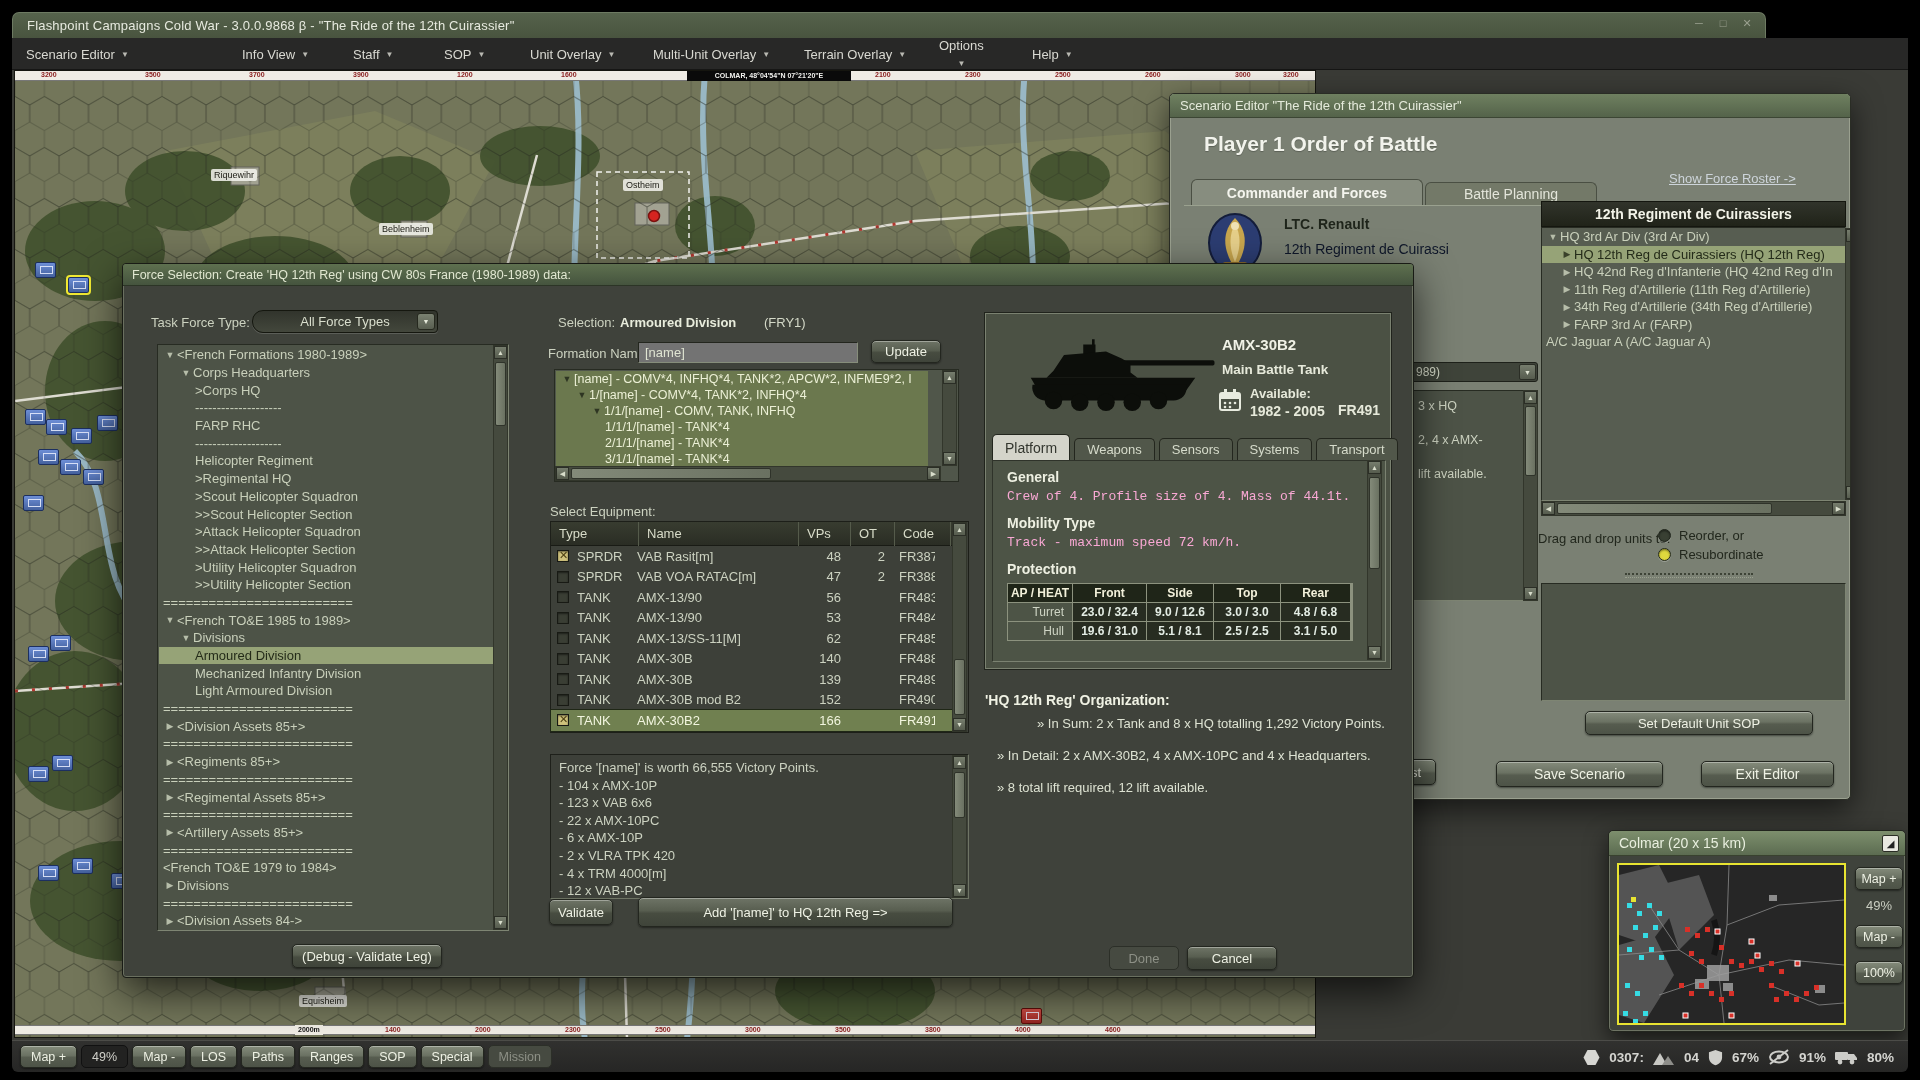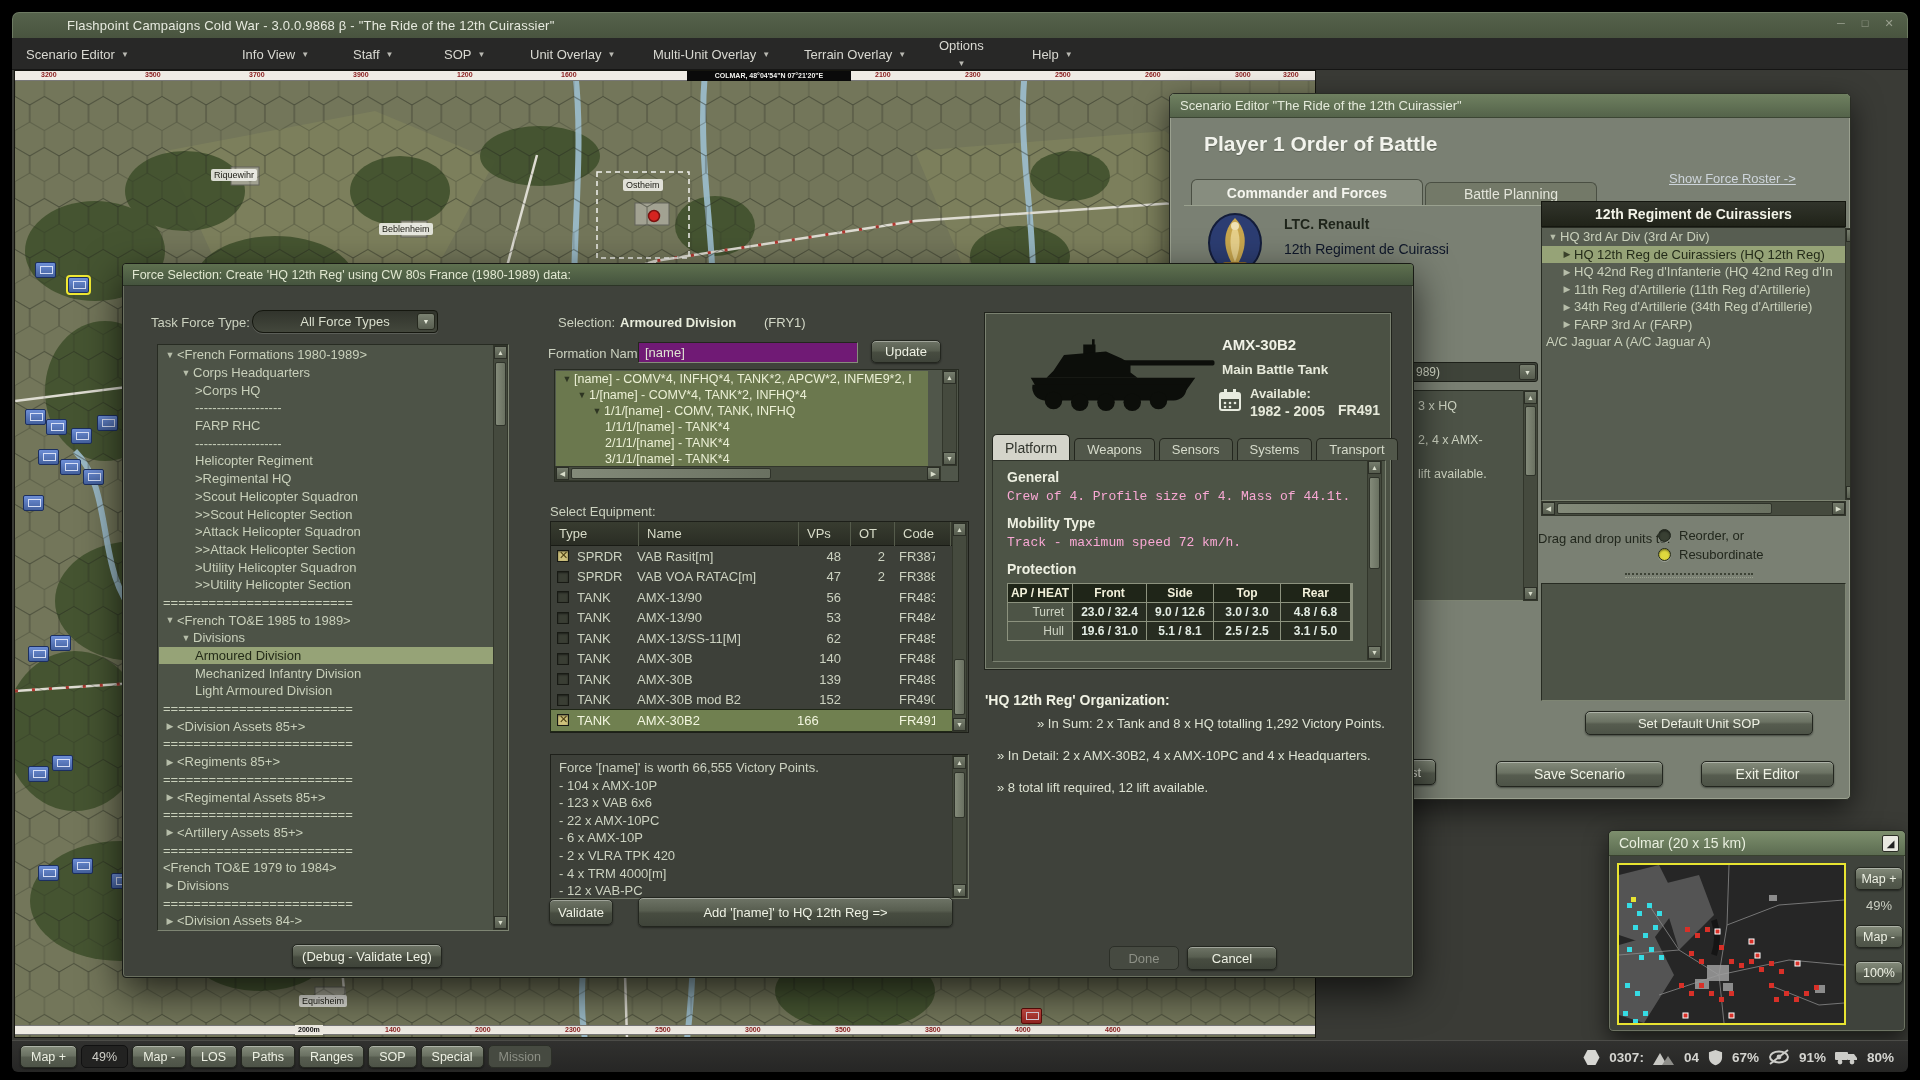--- a/index.html
+++ b/index.html
@@ -1,23 +1,23 @@
 <!DOCTYPE html>
 <html><head>
 <meta charset="utf-8">
 <style>
   * { margin:0; padding:0; box-sizing:border-box; }
   html,body { width:1920px; height:1080px; background:#000; overflow:hidden;
     font-family:"Liberation Sans","DejaVu Sans",sans-serif; }
   #screen { position:relative; width:1920px; height:1080px; background:#000; }
 
   
-  #titlebar { position:absolute; left:12px; top:12px; width:1896px; height:26px;
+  #titlebar { position:absolute; left:12px; top:12px; width:1754px; height:26px;
     background:linear-gradient(180deg,#55624b,#49543f); border:1px solid #6d7a62;
-    border-bottom:none; border-radius:7px 7px 0 0; display:flex; align-items:center;padding-left:40px; }
+    border-bottom:none; border-radius:7px 7px 0 0; display:flex; align-items:center; }
   #titlebar .ttl { color:#e7eadf; font-size:13px; padding-left:14px; letter-spacing:.2px; }
   #win-controls { position:absolute; right:10px; top:4px; display:flex; gap:8px; }
   #win-controls span { color:#9aa08f; font-size:11px; width:16px; text-align:center; cursor:default; }
   #menubar { position:absolute; left:12px; top:38px; width:1896px; height:32px;
     background:#282827; border-bottom:1px solid #161615; }
   .menu-item { position:absolute; top:0; height:32px; display:flex; align-items:center;
     color:#d9d9d2; font-size:13px; gap:6px; padding:0 6px; }
   .menu-item .dd { font-size:8px; color:#b9b9b2; }
   #desktop { position:absolute; left:12px; top:70px; width:1896px; height:970px; background:#3a3b36; }
 
@@ -132,21 +132,21 @@
     background:linear-gradient(180deg,#7a8171,#595f51); border:1px solid #26291f; color:#e6eadb;
     font-size:7px; text-align:center; line-height:16px; border-radius:3px; }
   #sel-value { position:absolute; left:497px; top:51px; font-size:13px; font-weight:bold; color:#e8ecdc; }
   #sel-code { position:absolute; left:641px; top:51px; font-size:13px; color:#d4d9c8; }
   #left-tree-box { position:absolute; left:34px; top:80px; width:352px; height:587px; overflow:hidden; }
   #left-tree { position:absolute; left:1px; top:1px; width:335px; }
   #left-tree .trow { height:17.7px; padding-left:4px; }
   #left-vscroll { left:370px; top:81px; height:585px; }
   #debug-button { position:absolute; left:169px; top:680px; width:150px; height:24px; font-size:13px; }
   #formation-input { position:absolute; left:515px; top:78px; width:220px; height:21px;
-    background:#701a75; border-style:solid; border-width:1px; border-color:#23261e #868d7b #868d7b #23261e;
+    background:#737373; border-style:solid; border-width:1px; border-color:#23261e #868d7b #868d7b #23261e;
     color:#dfe4d2; font-size:13px; line-height:19px; padding-left:6px; }
   #update-button { position:absolute; left:748px; top:76px; width:70px; height:23px; }
   #formation-box { position:absolute; left:431px; top:105px; width:405px; height:113px;
     background:#50564a; border:1px solid #272b22; }
   #formation-tree { position:absolute; left:1px; top:1px; width:372px; height:96px; overflow:hidden; }
   #formation-tree .trow { height:16px; background:#6b784e; color:#ecf0d6; font-size:12.5px; }
   #formation-tree .trow .arr { color:#2e3522; }
   #formation-vscroll { left:819px; top:106px; height:96px; }
   #formation-hscroll { left:432px; top:202px; width:386px; }
   #equip-label { left:427px; top:240px; }
@@ -760,21 +760,21 @@
             <div class="ecell" style="width: 68px; padding-left: 8px;">TANK</div>
             <div class="ecell" style="width: 160px;">AMX-30B mod B2</div>
             <div class="ecell" style="width: 44px; text-align: right;">152</div>
             <div class="ecell" style="width: 44px; text-align: right;"></div>
             <div class="ecell" style="width: 50px; padding-left: 14px;">FR490</div>
           </div>
           <div class="erow sel">
             <div class="cb on" style="margin-left: 6px;"></div>
             <div class="ecell" style="width: 68px; padding-left: 8px;">TANK</div>
             <div class="ecell" style="width: 160px;">AMX-30B2</div>
-            <div class="ecell" style="width: 44px; ">166</div>
+            <div class="ecell" style="width: 44px; text-align: right;">166</div>
             <div class="ecell" style="width: 44px; text-align: right;"></div>
             <div class="ecell" style="width: 50px; padding-left: 14px;">FR491</div>
           </div>
         </div>
     </div>
     <div id="equip-vscroll" class="vscroll">
       <span class="sb-btn" style="left:0;top:0">▲</span>
       <span class="sb-btn" style="left:0;bottom:0">▼</span>
       <span class="sb-thumb" style="left:1px;bottom:16px;width:11px;height:56px"></span>
     </div>

